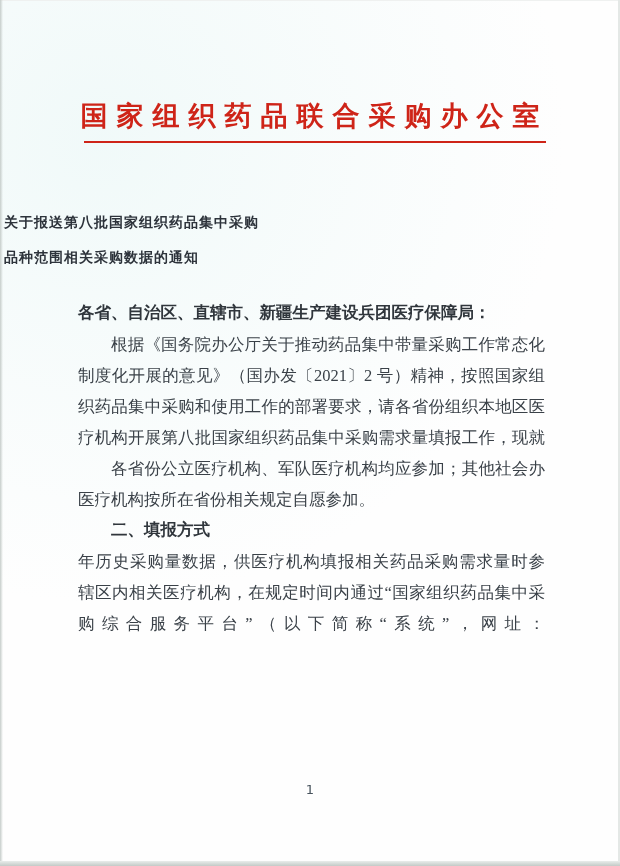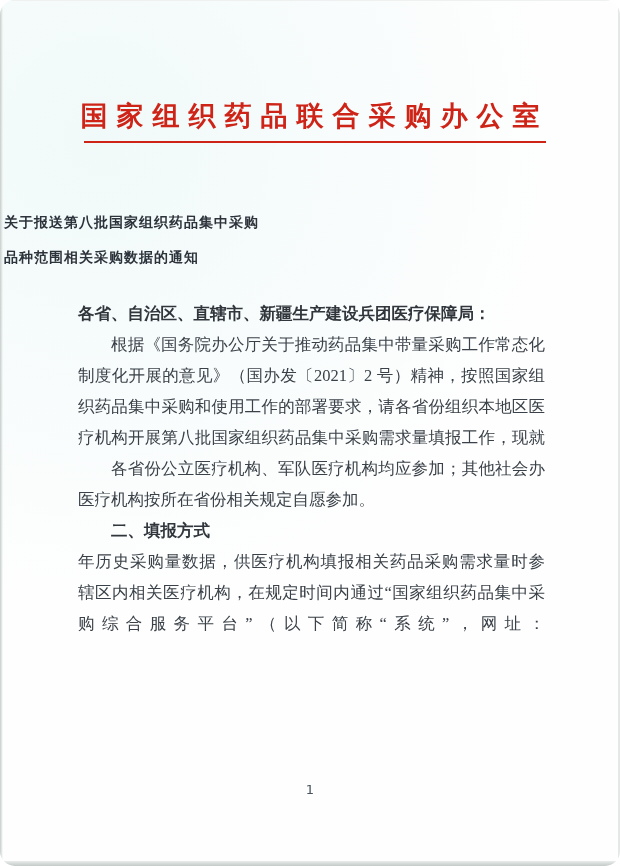--- a/index.html
+++ b/index.html
@@ -7,21 +7,20 @@
     padding: 0;
     background: #ffffff;
   }
   .scan {
     position: relative;
     width: 620px;
     height: 866px;
     background: #fefefe;
     overflow: hidden;
     font-family: "Liberation Serif", "DejaVu Serif", serif;
-    border-radius: 15px;
   }
   
   .scan::before {
     content: "";
     position: absolute;
     inset: 0;
     background: radial-gradient(circle at 16% 16%, rgba(224,244,243,0.45), rgba(255,255,255,0) 52%);
     pointer-events: none;
   }
 
@@ -73,21 +72,21 @@
     line-height: 31px;
     color: #3a4148;
     text-align: left;
   }
   .line.justify {
     text-align: justify;
     text-align-last: justify;
   }
   .line.indent { text-indent: 33px; }
   .line.bold {
-    font-family: Liberation Serif, serif;
+    font-family: Liberation Mono, monospace;
     font-weight: 700;
     color: #30363c;
   }
 
   .page-number {
     position: absolute;
     top: 782px;
     left: 0;
     width: 100%;
     text-align: center;

